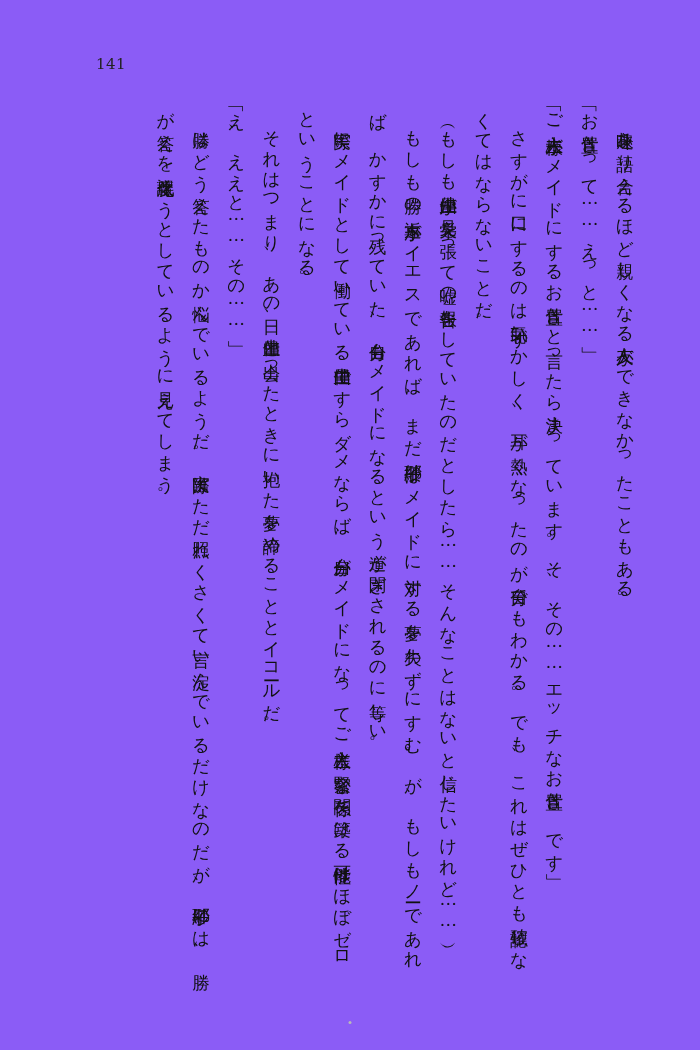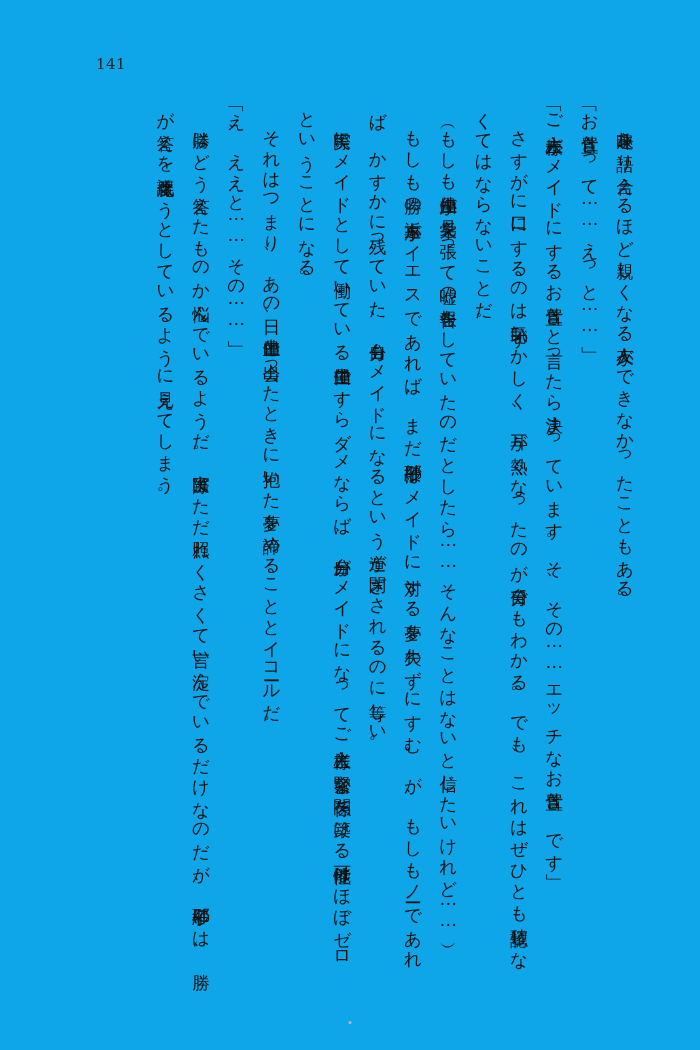--- a/index.html
+++ b/index.html
@@ -11,21 +11,21 @@
     width: 700px;
     height: 1050px;
     overflow: hidden;
     font-family: "DejaVu Serif", "Liberation Serif", serif;
     color: #1a1a1a;
   }
   .page {
     position: relative;
     width: 700px;
     height: 1050px;
-    background: #0ea5e9;
+    background: #8b5cf6;
   }
   .page-number {
     position: absolute;
     top: 55px;
     left: 96px;
     font-size: 15px;
     letter-spacing: 0.5px;
     color: #222;
     font-family: "DejaVu Serif", "Liberation Serif", serif;
   }

